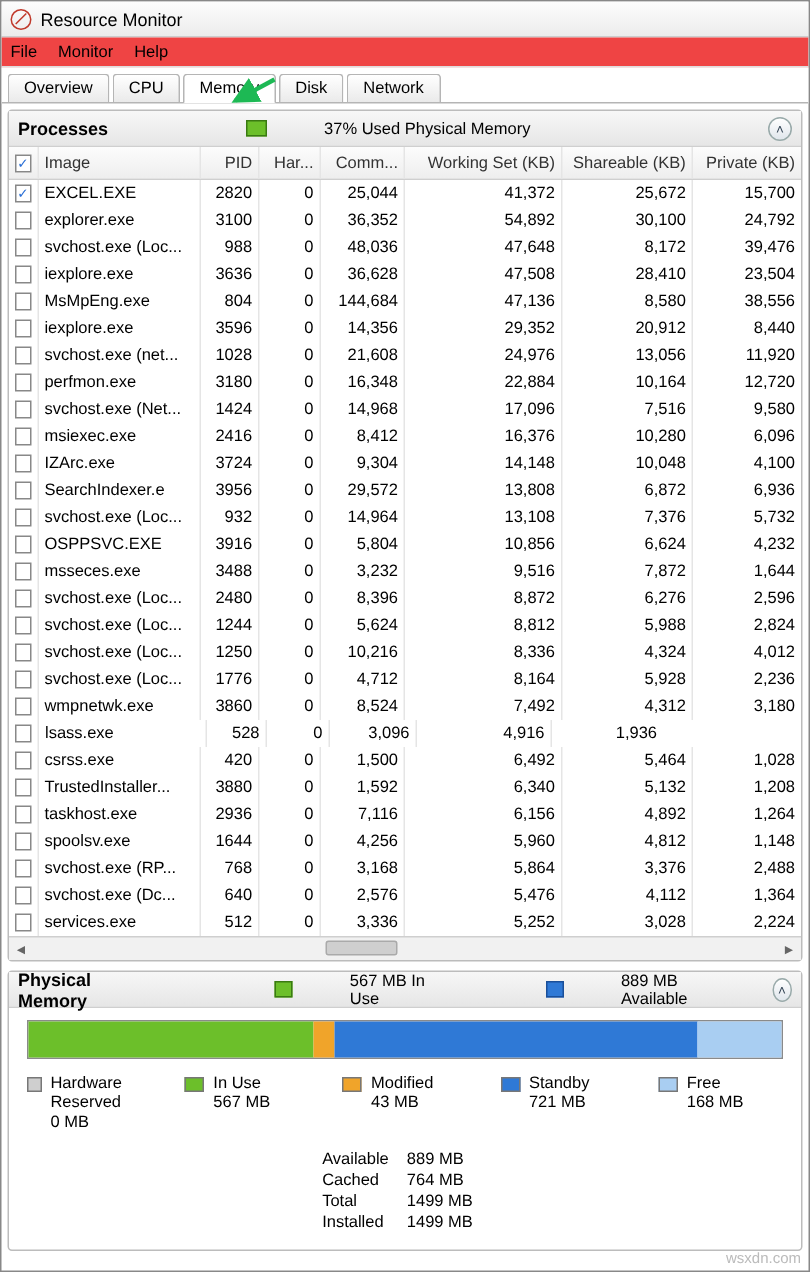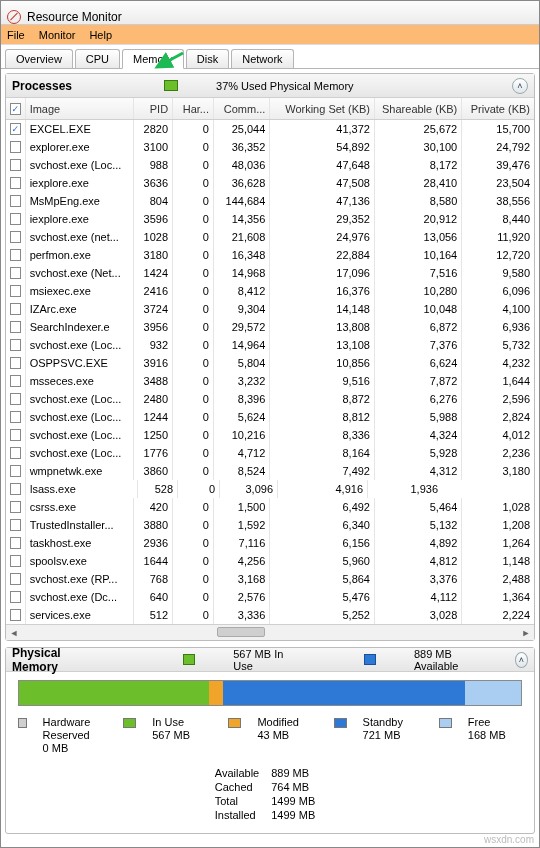--- a/index.html
+++ b/index.html
@@ -1,21 +1,21 @@
 <!DOCTYPE html>
 <html><head>
 <meta charset="utf-8">
 <style>
 * { box-sizing: border-box; margin: 0; padding: 0; }
 body { font-family: "Segoe UI", Tahoma, sans-serif; font-size: 11px; background: #fff; width: 540px; height: 848px; overflow: hidden; border: 1px solid #888; }
-.titlebar { height: 24px; background: linear-gradient(#fdfdfd,#ececec); display: flex; align-items: flex-end; padding: 0 6px; border-bottom: 1px solid #ccc; }
+.titlebar { height: 24px; background: linear-gradient(#fdfdfd,#ececec); display: flex; align-items: center; padding: 0 6px; border-bottom: 1px solid #ccc; }
 .titlebar .ticon { width: 14px; height: 14px; border: 1px solid #c0392b; border-radius: 50%; margin-right: 6px; position: relative; }
 .titlebar .ticon::after { content: ""; position: absolute; width: 10px; height: 1px; background: #c0392b; top: 5px; left: 1px; transform: rotate(-45deg); }
 .title { font-size: 12px; }
-.menubar { height: 20px; display: flex; align-items: center; padding: 0 6px; gap: 14px; background: #fdba74; border-bottom: 1px solid #ddd; }
+.menubar { height: 20px; display: flex; align-items: center; padding: 0 6px; gap: 14px; background: #ef4444; border-bottom: 1px solid #ddd; }
 .menubar span { cursor: default; }
 .tabs { display: flex; align-items: flex-end; padding: 4px 4px 0 4px; background: #fff; border-bottom: 1px solid #b5b5b5; }
 .tab { padding: 3px 10px; border: 1px solid #b5b5b5; border-bottom: none; border-radius: 3px 3px 0 0; margin-right: 2px; background: linear-gradient(#fff,#eaeaea); position: relative; }
 .tab.active { background: #fff; border-bottom: 1px solid #fff; margin-bottom: -1px; font-weight: normal; }
 .arrow-annot { position: absolute; left: 50%; top: 50%; pointer-events: none; }
 .arrow-annot svg { overflow: visible; }
 .panels { padding: 4px; }
 .panel { border: 1px solid #bcbcbc; border-radius: 3px; margin-bottom: 6px; background: #fff; }
 .panel-head { height: 24px; display: flex; align-items: center; padding: 0 6px; background: linear-gradient(#f7f7f7,#e6e6e6); border-bottom: 1px solid #cfcfcf; gap: 32px; }
 .panel-title { font-weight: bold; font-size: 12px; margin-right: 60px; }
@@ -43,21 +43,21 @@
 .hscroll .arr { position: absolute; top: 0; width: 16px; height: 16px; display: flex; align-items: center; justify-content: center; color: #666; font-size: 9px; }
 .hscroll .arr.l { left: 0; } .hscroll .arr.r { right: 0; }
 .phys-body { padding: 8px 12px 10px 12px; }
 .usage-bar { height: 26px; border: 1px solid #8a8a8a; display: flex; margin-bottom: 10px; }
 .seg { height: 100%; }
 .seg.inuse { background: #6cbf2a; }
 .seg.mod { background: #f0a42a; }
 .seg.stby { background: #2f79d6; }
 .seg.free { background: #a9cef2; }
 .legend-row { display: flex; gap: 22px; margin-bottom: 2px; }
-.leg { display: flex; align-items: flex-start; gap: 16px; width: 90px; }
+.leg { display: flex; align-items: flex-start; gap: 6px; width: 90px; }
 .leg .sw { width: 13px; height: 10px; border: 1px solid #777; margin-top: 2px; }
 .leg .txt { line-height: 13px; }
 .sw.hr { background: #cfcfcf; }
 .sw.inuse { background: #6cbf2a; }
 .sw.mod { background: #f0a42a; }
 .sw.stby { background: #2f79d6; }
 .sw.free { background: #a9cef2; }
 .totals { margin-top: 10px; display: flex; justify-content: center; }
 .totals table td { padding: 0 10px 0 0; }
 .footer-sig { position: absolute; right: 6px; bottom: 3px; font-size: 10px; color: #bbb; }

